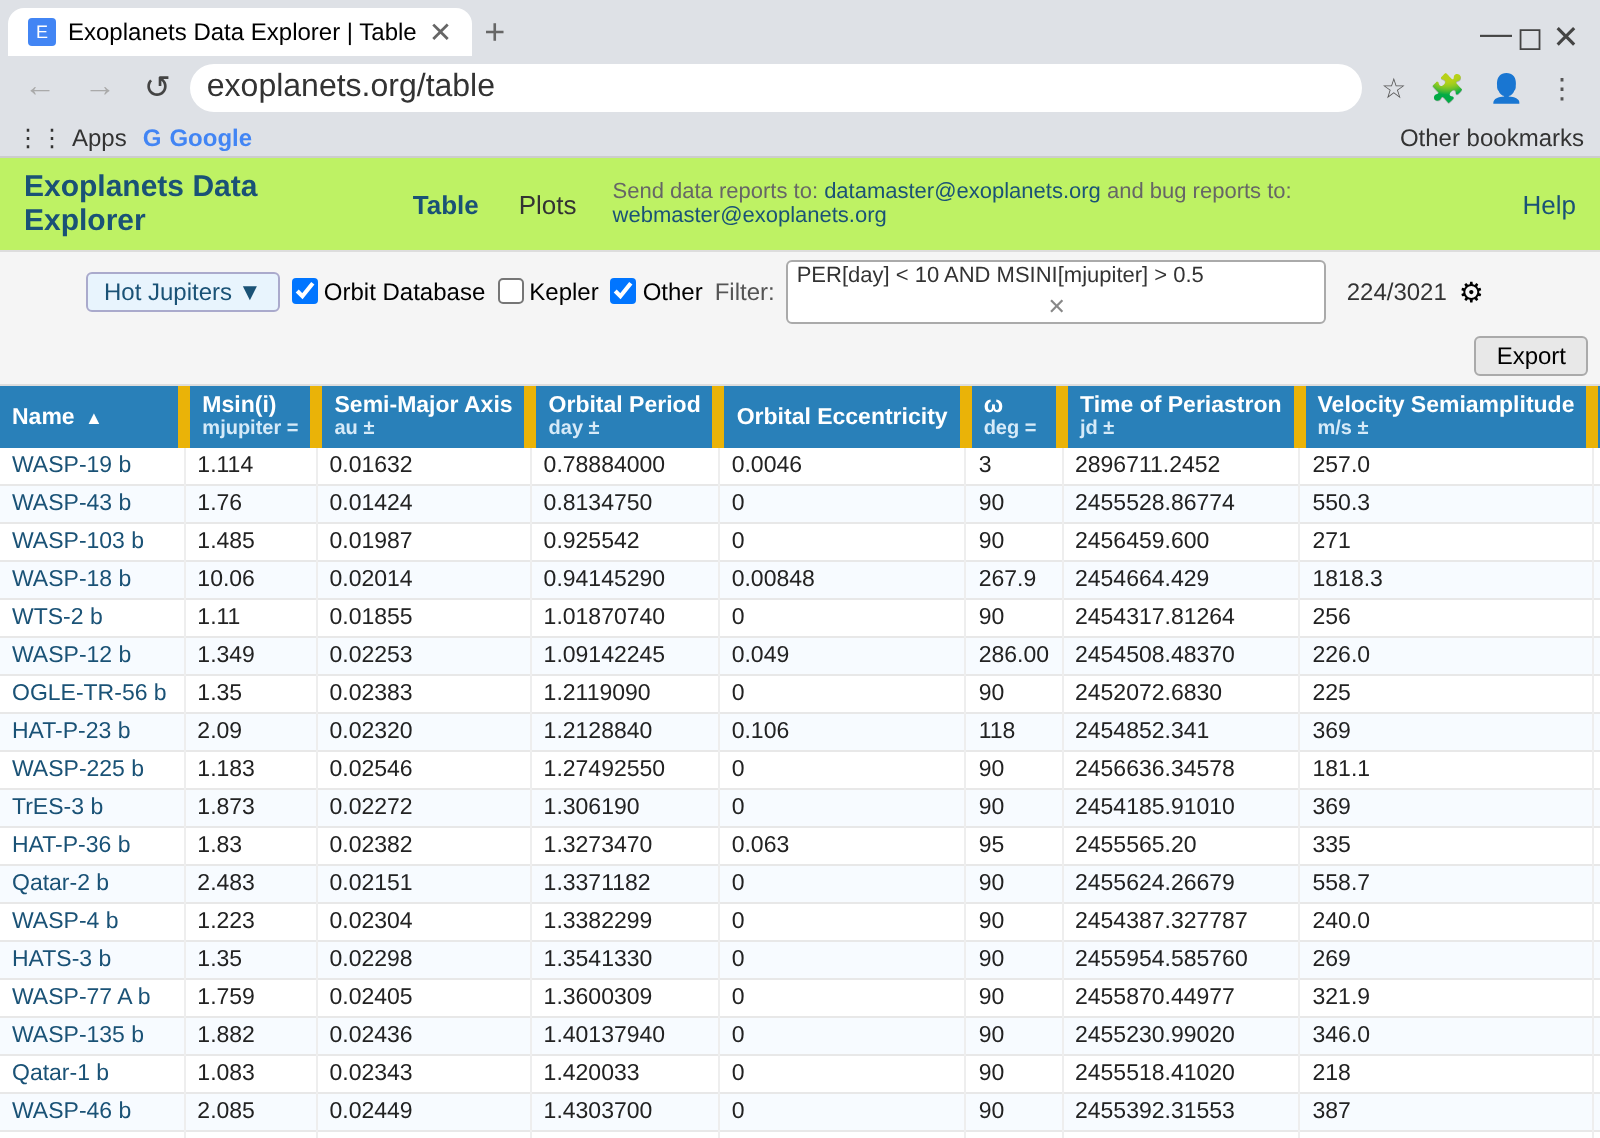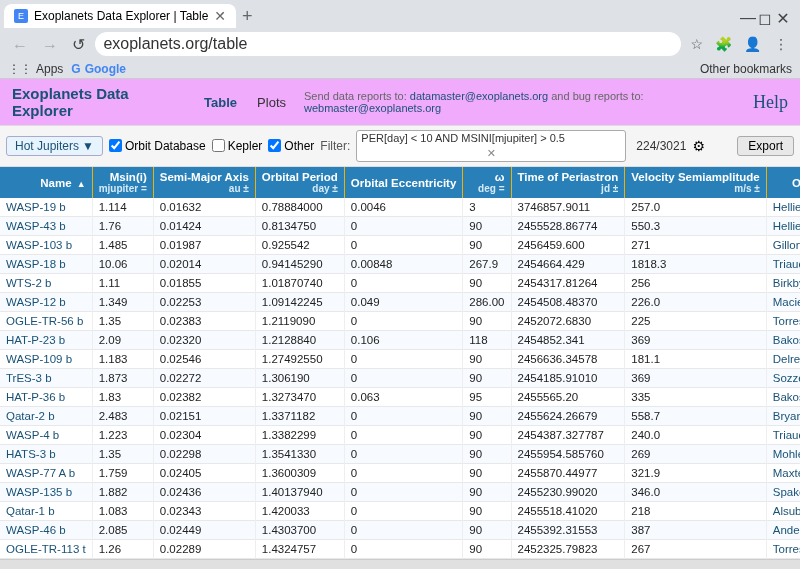--- a/index.html
+++ b/index.html
@@ -24,43 +24,43 @@
     .toolbar-right { display: flex; align-items: center; gap: 4px; }
     .icon-btn { background: none; border: none; cursor: pointer; color: #555; font-size: 14px; padding: 2px 4px; }
 
     .bookmarks-bar { display: flex; align-items: center; padding: 2px 8px; background: #dee1e6; border-bottom: 1px solid #ccc; gap: 8px; font-size: 12px; }
     .bm-apps { display: flex; align-items: center; gap: 4px; cursor: pointer; color: #333; }
     .bm-google { display: flex; align-items: center; gap: 4px; cursor: pointer; color: #333; font-weight: bold; }
     .bm-google span { font-size: 12px; color: #4285f4; }
     .bm-other { margin-left: auto; color: #333; cursor: pointer; }
 
     
-    .app-header { display: flex; align-items: center; background: #f0abfc; border-bottom: 1px solid #ddd; padding: 6px 12px; gap: 0; }
+    .app-header { display: flex; align-items: center; background: #bef264; border-bottom: 1px solid #ddd; padding: 6px 12px; gap: 0; }
     .app-title { font-size: 15px; font-weight: bold; color: #1a5276; margin-right: 12px; }
     .app-nav { display: flex; gap: 0; }
     .app-nav-item { padding: 2px 10px; font-size: 13px; color: #333; cursor: pointer; text-decoration: none; }
     .app-nav-item.active { color: #1a5276; font-weight: bold; }
     .app-email { font-size: 11px; color: #666; margin-left: 8px; }
     .app-email a { color: #1a5276; }
-    .app-help { margin-left: auto; font-size: 18px; color: #1a5276; cursor: pointer; font-family: Liberation Serif, serif; }
+    .app-help { margin-left: auto; font-size: 13px; color: #1a5276; cursor: pointer; }
 
     .filter-bar { display: flex; align-items: center; background: #f5f5f5; border-bottom: 1px solid #ddd; padding: 4px 6px; gap: 6px; flex-wrap: wrap; }
-    .dropdown-btn { display: flex; align-items: center; gap: 3px; padding: 2px 8px; background: #e8f4fd; border: 1px solid #aac; border-radius: 3px; cursor: pointer; font-size: 12px; color: #1a5276; }
+    .dropdown-btn { display: flex; align-items: center; gap: 3px; padding: 2px 8px; background: #e8f4fd; border: 1px solid #aac; border-radius: 3px; cursor: pointer; font-size: 12px; color: #1a5276; margin-left: 37px; }
     .checkbox-group { display: flex; align-items: flex-start; gap: 3px; font-size: 12px; }
     .filter-label { font-size: 12px; color: #555; }
     .filter-text { display: flex; align-items: center; background: #fff; border: 1px solid #aaa; border-radius: 3px; padding: 1px 4px; font-size: 11px; gap: 3px; flex-direction: column; }
     .filter-text input { border: none; outline: none; font-size: 11px; width: 260px; color: #333; }
     .filter-count { font-size: 12px; color: #333; margin-left: 4px; }
     .filter-gear { font-size: 14px; cursor: pointer; }
     .export-btn { margin-left: auto; padding: 2px 10px; background: #e8e8e8; border: 1px solid #aaa; border-radius: 3px; cursor: pointer; font-size: 12px; }
 
     
     .table-container { overflow-x: auto; background: #fff; }
     table { width: 100%; border-collapse: collapse; font-size: 11.5px; }
-    thead tr th { background: #2980b9; color: #fff; padding: 4px 6px; text-align: right; border-right: 1px solid #eab308; white-space: nowrap; position: relative; }
+    thead tr th { background: #2980b9; color: #fff; padding: 4px 6px; text-align: left; border-right: 6px solid #eab308; white-space: nowrap; position: relative; }
     thead tr th .unit { font-size: 10px; color: #d6eaf8; display: block; }
     thead tr th .sort-arrow { font-size: 9px; margin-left: 2px; }
     tbody tr { border-bottom: 1px solid #e8e8e8; }
     tbody tr:nth-child(even) { background: #f7fbff; }
     tbody td { padding: 3px 6px; color: #222; border-right: 1px solid #eee; white-space: nowrap; }
     tbody td.name { color: #1a5276; font-weight: 500; }
     tbody td.link { color: #1a5276; cursor: pointer; }
     .scrollbar-hint { height: 10px; background: #e0e0e0; border-top: 1px solid #ccc; }
   </style>
 </head>
@@ -192,21 +192,21 @@
       </tr>
     </thead>
     <tbody id="table-body">
     <tr>
     <td class="name">WASP-19 b</td>
     <td>1.114</td>
     <td>0.01632</td>
     <td>0.78884000</td>
     <td>0.0046</td>
     <td>3</td>
-    <td>3746857.9011</td>
+    <td>2896711.2452</td>
     <td>257.0</td>
     <td class="link">Hellier 2011</td>
 
   </tr>
         <tr>
     <td class="name">WASP-43 b</td>
     <td>1.76</td>
     <td>0.01424</td>
     <td>0.8134750</td>
     <td>0</td>
@@ -282,21 +282,21 @@
     <td>0.02320</td>
     <td>1.2128840</td>
     <td>0.106</td>
     <td>118</td>
     <td>2454852.341</td>
     <td>369</td>
     <td class="link">Bakos 2011</td>
 
   </tr>
         <tr>
-    <td class="name">WASP-109 b</td>
+    <td class="name">WASP-225 b</td>
     <td>1.183</td>
     <td>0.02546</td>
     <td>1.27492550</td>
     <td>0</td>
     <td>90</td>
     <td>2456636.34578</td>
     <td>181.1</td>
     <td class="link">Delrez 2016</td>
 
   </tr>

